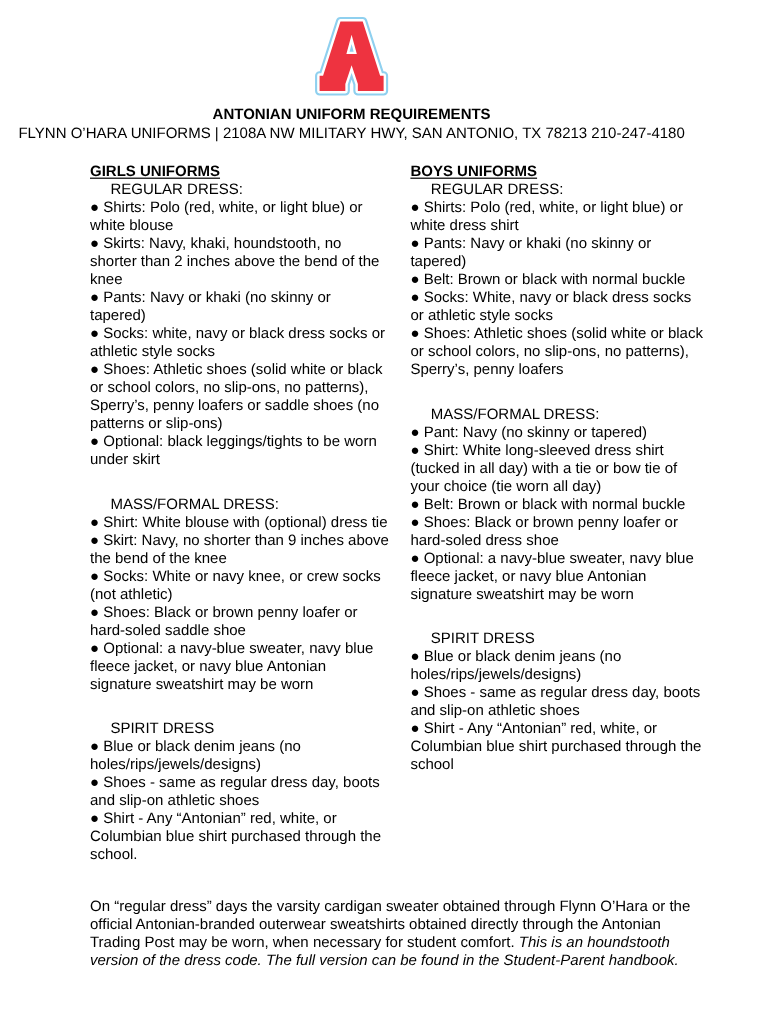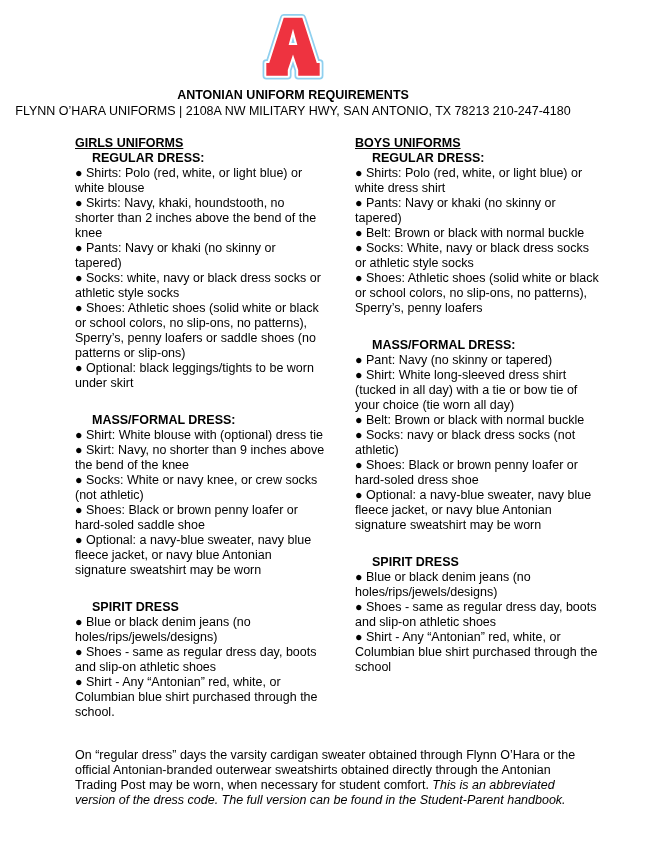--- a/index.html
+++ b/index.html
@@ -24,36 +24,36 @@
     font-weight: bold;
     margin: 8px 0 0 0;
     line-height: 15px;
   }
   .doc-subtitle { margin: 1px 0 0 0; line-height: 15px; }
 
   main.columns {
     display: flex;
     margin: 17px 0 0 75px;
     width: 514px;
-    gap: 30px;
+    gap: 17px;
   }
   .col { flex: 0 0 auto; }
   .col-0 { width: 250px; }
   .col-1 { width: 247px; }
 
   .column-heading {
     font-size: 12.5px;
     font-weight: bold;
     text-decoration: underline;
     margin: 0;
     line-height: 15px;
   }
   .section-title {
     font-size: 12.5px;
-    font-weight: bold;
+    font-weight: normal;
     margin: 22px 0 0 0;
     line-height: 15px;
     padding-left: 17px;
   }
   .column-heading + .section-title { margin-top: 0; }
   .bullet-item { margin: 0; line-height: 15px; }
 
   footer.note {
     margin: 28px 0 0 75px;
     width: 512px;
@@ -104,27 +104,26 @@
         <h3 class="section-title">REGULAR DRESS:</h3>
         <p class="bullet-item">● Shirts: Polo (red, white, or light blue) or white dress shirt</p>
         <p class="bullet-item">● Pants: Navy or khaki (no skinny or tapered)</p>
         <p class="bullet-item">● Belt: Brown or black with normal buckle</p>
         <p class="bullet-item">● Socks: White, navy or black dress socks or athletic style socks</p>
         <p class="bullet-item">● Shoes: Athletic shoes (solid white or black or school colors, no slip-ons, no patterns), Sperry’s, penny loafers</p>
         <h3 class="section-title">MASS/FORMAL DRESS:</h3>
         <p class="bullet-item">● Pant: Navy (no skinny or tapered)</p>
         <p class="bullet-item">● Shirt: White long-sleeved dress shirt (tucked in all day) with a tie or bow tie of your choice (tie worn all day)</p>
         <p class="bullet-item">● Belt: Brown or black with normal buckle</p>
-        <p class="bullet-item">● Socks: navy or black dress socks (not athletic)</p>
         <p class="bullet-item">● Shoes: Black or brown penny loafer or hard-soled dress shoe</p>
         <p class="bullet-item">● Optional: a navy-blue sweater, navy blue fleece jacket, or navy blue Antonian signature sweatshirt may be worn</p>
         <h3 class="section-title">SPIRIT DRESS</h3>
         <p class="bullet-item">● Blue or black denim jeans (no holes/rips/jewels/designs)</p>
         <p class="bullet-item">● Shoes - same as regular dress day, boots and slip-on athletic shoes</p>
         <p class="bullet-item">● Shirt - Any “Antonian” red, white, or Columbian blue shirt purchased through the school</p>
       </section>
     </main>
 
   <footer class="note">
-    <span>On “regular dress” days the varsity cardigan sweater obtained through Flynn O’Hara or the official Antonian-branded outerwear sweatshirts obtained directly through the Antonian Trading Post may be worn, when necessary for student comfort. </span><em>This is an abbreviated version of the dress code. The full version can be found in the Student-Parent handbook.</em>
+    <span>On “regular dress” days the varsity cardigan sweater obtained through Flynn O’Hara or the official Antonian-branded outerwear sweatshirts obtained directly through the Antonian Trading Post may be worn, when necessary for student comfort. </span><em>This is an houndstooth version of the dress code. The full version can be found in the Student-Parent handbook.</em>
   </footer>
 
 </div>
 
 </body></html>

